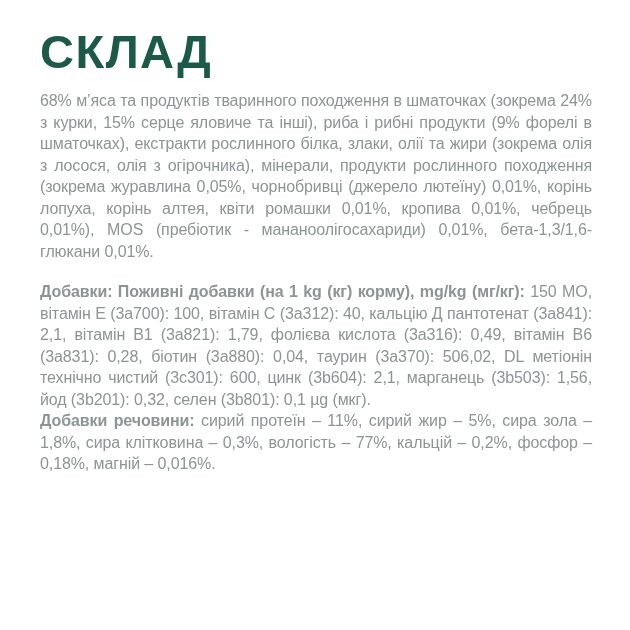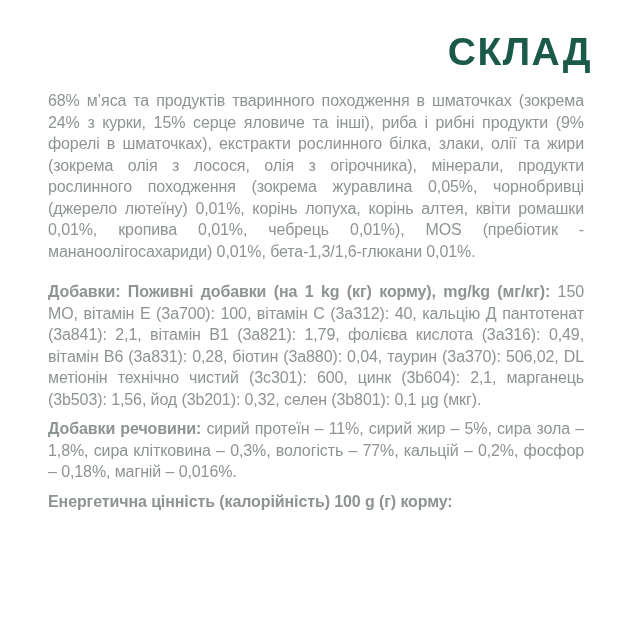--- a/index.html
+++ b/index.html
@@ -13,28 +13,27 @@
   .page {
     box-sizing: border-box;
     width: 630px;
     height: 630px;
     padding: 26px 38px 0 40px;
     background: var(--background, #ffffff);
   }
   h1.title {
     margin: 0 0 12px 0;
     color: var(--heading, #1b5a49);
-    font-size: 39px;
+    font-size: 47px;
     line-height: 52px;
     font-weight: bold;
     letter-spacing: 1.5px;
-    text-align: right;
   }
   p.body {
-    margin: 8px;
+    margin: 0;
     color: var(--body, #8e9394);
     font-size: 16px;
     line-height: 21.5px;
     letter-spacing: -0.1px;
   }
   p.just { text-align: justify; }
   p.gap-after { margin-bottom: 19px; }
   p.body b { font-weight: bold; }
 </style>
 </head>
@@ -44,16 +43,15 @@
 
   <h1 class="title">СКЛАД</h1>
 
   <p class="body just gap-after"><span>68% м’яса та продуктів тваринного походження в шматочках (зокрема 24% з курки, 15% серце яловиче та інші), риба і рибні продукти (9% форелі в шматочках), екстракти рослинного білка, злаки, олії та жири (зокрема олія з лосося, олія з огірочника), мінерали, продукти рослинного походження (зокрема журавлина 0,05%, чорнобривці (джерело лютеїну) 0,01%, корінь лопуха, корінь алтея, квіти ромашки 0,01%, кропива 0,01%, чебрець 0,01%), MOS (пребіотик - мананоолігосахариди) 0,01%, бета-1,3/1,6-глюкани 0,01%.</span></p>
 
   <p class="body just"><b>Добавки: Поживні добавки (на 1 kg (кг) корму), mg/kg (мг/кг):</b><span> 150 МО, вітамін E (3a700): 100, вітамін C (3a312): 40, кальцію Д пантотенат (3a841): 2,1, вітамін B1 (3a821): 1,79, фолієва кислота (3a316): 0,49, вітамін B6 (3a831): 0,28, біотин (3a880): 0,04, таурин (3a370): 506,02, DL метіонін технічно чистий (3c301): 600, цинк (3b604): 2,1, марганець (3b503): 1,56, йод (3b201): 0,32, селен (3b801): 0,1 µg (мкг).</span></p>
 
   <p class="body just"><b>Добавки речовини:</b><span> сирий протеїн – 11%, сирий жир – 5%, сира зола – 1,8%, сира клітковина – 0,3%, вологість – 77%, кальцій – 0,2%, фосфор – 0,18%, магній – 0,016%.</span></p>
 
 
-  <p class="body"><b>Енергетична цінність (калорійність) 100 g (г) корму:</b></p>
 
 
 </div>
 
 </body></html>

